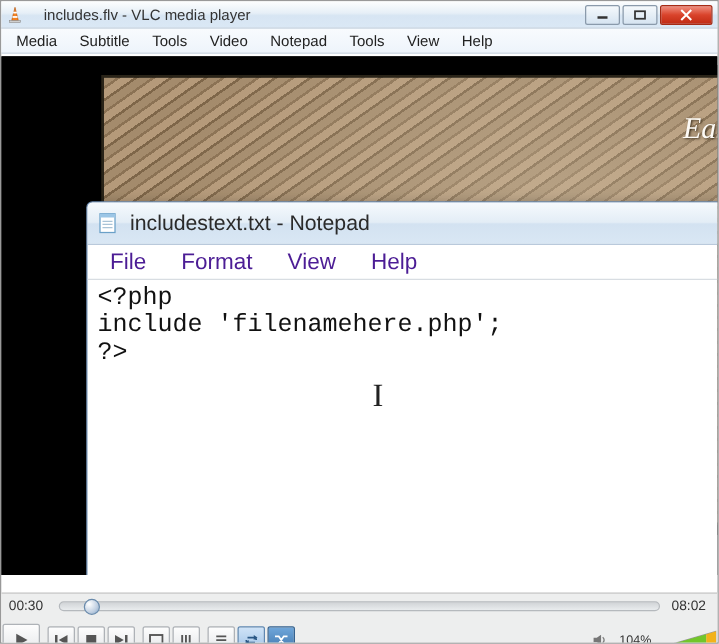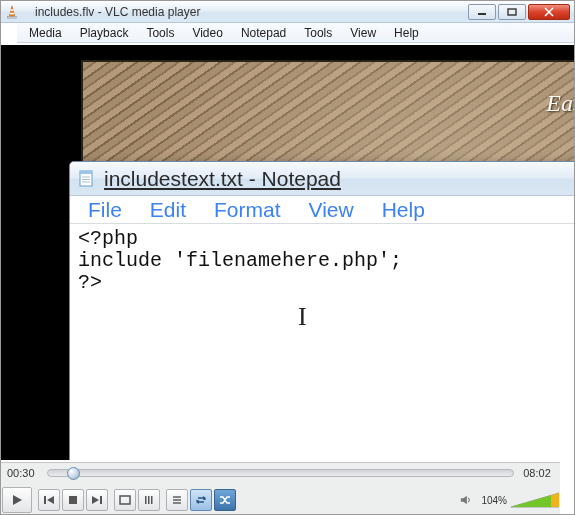--- a/index.html
+++ b/index.html
@@ -8,41 +8,41 @@
   
   .vlc-titlebar { height: 22px; background: linear-gradient(#fdfefe,#e6eff7 45%,#d7e5f3 55%,#dae8f5); display: flex; align-items: center; padding: 0 4px; border-bottom: 1px solid #b8c7d8; gap: 12px; }
   .vlc-cone { width: 14px; height: 14px; margin-right: 4px; }
   .vlc-title { color: #333; flex: 1; font-size: 12px; }
   .tb-btns { display: flex; gap: 2px; }
   .tb-btn { width: 28px; height: 16px; border: 1px solid #8a9aab; border-radius: 2px; display:flex; align-items:center; justify-content:center; font-size:10px; }
   .tb-min { background: linear-gradient(#f5f9fc,#d6e4f1); }
   .tb-max { background: linear-gradient(#f5f9fc,#d6e4f1); }
   .tb-close { background: linear-gradient(#f08f7f,#d9432b 50%,#c12b14); color:#fff; border-color:#a52a14; width:42px; }
   
-  .vlc-menubar { height: 20px; background: linear-gradient(#f8fbfe,#eef4fb); border-bottom: 1px solid #c8d4e1; display:flex; align-items:flex-end; padding: 0 4px; gap: 2px; margin-left: 16px; }
+  .vlc-menubar { height: 20px; background: linear-gradient(#f8fbfe,#eef4fb); border-bottom: 1px solid #c8d4e1; display:flex; align-items:flex-end; padding: 0 4px; gap: 2px; }
   .vlc-menu-item { padding: 2px 8px; color:#222; cursor:default; }
   
   .vlc-video { position:absolute; top:44px; left:0; right:0; bottom:54px; background:#000; overflow:hidden; }
   .video-bg { position:absolute; inset:0; background:#000; }
   .video-frame { position:absolute; top:15px; left:80px; width:520px; height:360px; background: repeating-linear-gradient(145deg,#a48b6c 0 6px,#8b7254 6px 8px,#b59a7a 8px 14px,#7e6649 14px 16px); border:2px solid #2a2418; box-shadow: 0 0 0 8px #000; }
   .video-frame::before { content:""; position:absolute; inset:0; background: radial-gradient(ellipse at 70% 30%, rgba(220,205,180,.35), transparent 60%); }
   .easy-tag { position:absolute; top:28px; right:6px; font-family: Georgia, serif; font-style:italic; font-size:24px; color:#fdfaf5; text-shadow: 1px 1px 2px #3a2e1c; }
   
   
   .notepad { position:absolute; top:116px; left:68px; width:520px; height:330px; background:#fff; border:1px solid #6b8aae; border-radius:5px 5px 0 0; box-shadow: 0 3px 12px rgba(0,0,0,.35); overflow:hidden; }
   .np-titlebar { height:34px; background: linear-gradient(#f6fafd,#e3edf6 48%,#d3e2f1 52%,#d9e7f4); display:flex; align-items:center; padding:0 8px; border-bottom:1px solid #b9c9db; }
   .np-icon { width:18px; height:18px; margin-right:8px; }
-  .np-title { font-size:21px; color:#2a2a2a;text-decoration:underline; }
+  .np-title { font-size:17px; color:#2a2a2a; }
   .np-menubar { height:28px; display:flex; align-items:center; padding:0 6px; gap:4px; border-bottom:1px solid #d8dde2; }
-  .np-menu-item { padding: 4px 12px; font-size:21px; color:#3b82f6; cursor:default; }
+  .np-menu-item { padding: 4px 12px; font-size:18px; color:#4c1d95; cursor:default; }
   .np-body { position:absolute; top:62px; left:0; right:0; bottom:0; padding:4px 8px; font-family: "Courier New", monospace; font-size:20px; line-height:22px; color:#111; white-space:pre; }
   .text-cursor { position:absolute; top:140px; left:228px; font-family: Georgia, serif; font-size:26px; color:#222; }
   
   
-  .vlc-bottom { position:absolute; left:0; right:14px; bottom:0; height:52px; background:#edeeee; border-top:1px solid #c8c8c8; }
+  .vlc-bottom { position:absolute; left:0; right:0; bottom:0; height:40px; background:#edeeee; border-top:1px solid #c8c8c8; }
   .seek-row { display:flex; align-items:center; height:20px; padding:0 6px; gap:6px; }
   .time-l,.time-r { font-size:11px; color:#333; width:34px; }
   .time-r { text-align:center; }
   .seek-bar { flex:1; height:8px; background: linear-gradient(#d1d4d7,#e9ecee); border:1px solid #b5b9bd; border-radius:4px; position:relative; }
   .seek-knob { position:absolute; top:-3px; left:4%; width:13px; height:13px; background: radial-gradient(circle at 30% 30%, #fff, #c1d0e2 60%, #7fa3c7); border:1px solid #6a8bac; border-radius:50%; }
   
   .ctrl-row { display:flex; align-items:center; height:34px; padding:0 1px; gap:6px; }
   .btn-group { display:flex; gap:2px; }
   .ctrl-btn { height:22px; background:linear-gradient(#fdfdfd,#e3e5e8); border:1px solid #aeb2b7; border-radius:2px; display:flex; align-items:center; justify-content:center; padding:0 4px; min-width:22px; }
   .play-btn { width:30px; height:26px; }
@@ -80,21 +80,21 @@
     <div class="tb-btn tb-close">
         <svg width="12" height="10">
           <path d="M2 1 L10 9 M10 1 L2 9" stroke="#fff" stroke-width="1.6"></path>
         </svg>
       </div>
   </div>
 </div>
 
 <div class="vlc-menubar">
   <div class="vlc-menu-item">Media</div>
-  <div class="vlc-menu-item">Playback</div>
+  <div class="vlc-menu-item">Subtitle</div>
   <div class="vlc-menu-item">Tools</div>
   <div class="vlc-menu-item">Video</div>
   <div class="vlc-menu-item">Notepad</div>
   <div class="vlc-menu-item">Tools</div>
   <div class="vlc-menu-item">View</div>
   <div class="vlc-menu-item">Help</div>
 </div>
 
 <div class="vlc-video">
   <div class="video-bg"></div>
@@ -108,21 +108,20 @@
           <rect x="2" y="1" width="12" height="15" fill="#fff" stroke="#6aa0c8"></rect>
           <rect x="2" y="1" width="12" height="3" fill="#9cc6e6"></rect>
           <line x1="4" y1="7" x2="12" y2="7" stroke="#a9c3d6"></line>
           <line x1="4" y1="9.5" x2="12" y2="9.5" stroke="#a9c3d6"></line>
           <line x1="4" y1="12" x2="12" y2="12" stroke="#a9c3d6"></line>
         </svg>
       <div class="np-title">includestext.txt - Notepad</div>
     </div>
     <div class="np-menubar">
       <div class="np-menu-item">File</div>
-      <div class="np-menu-item">Edit</div>
       <div class="np-menu-item">Format</div>
       <div class="np-menu-item">View</div>
       <div class="np-menu-item">Help</div>
     </div>
     <div class="np-body">&lt;?php
 include 'filenamehere.php';
 ?&gt;</div>
     <div class="text-cursor">I</div>
   </div>
 </div>

